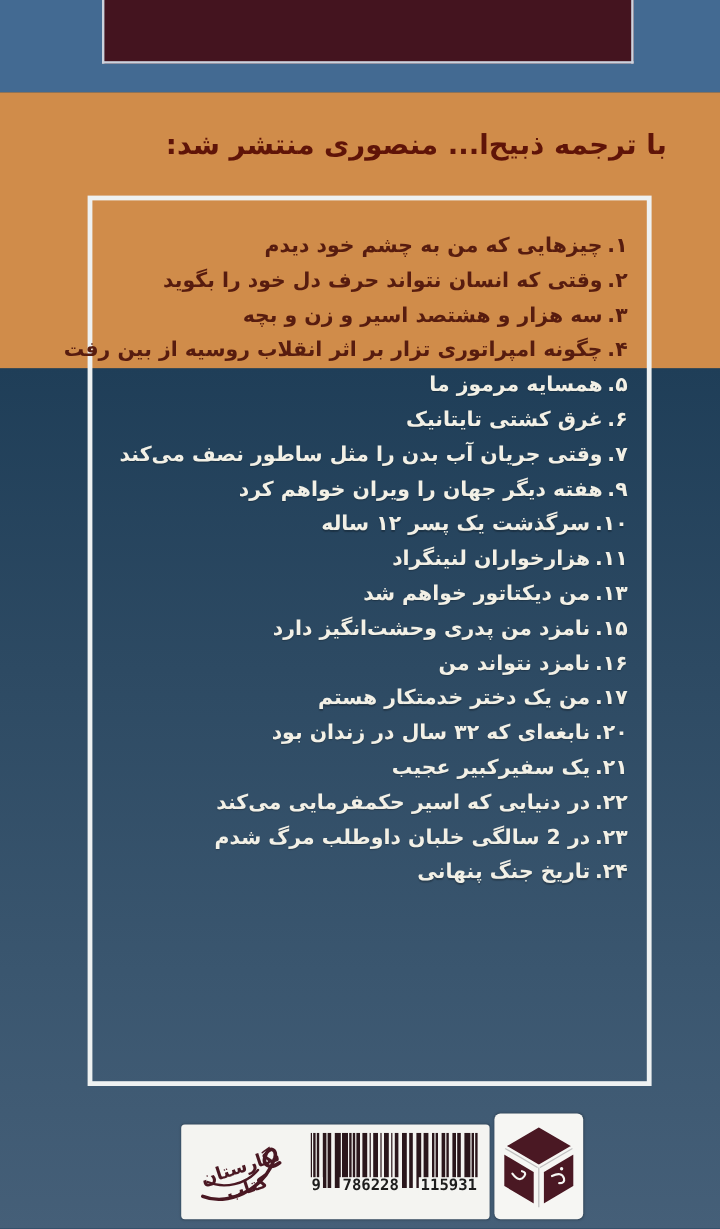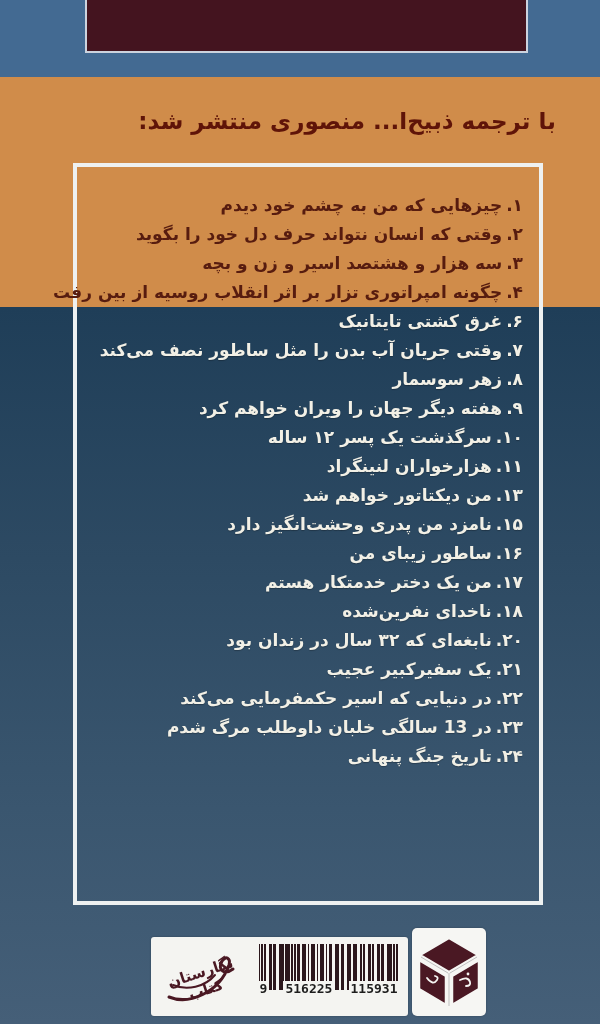--- a/index.html
+++ b/index.html
@@ -88,35 +88,34 @@
 
 <div class="announce" dir="rtl">با ترجمه ذبیح‌ا... منصوری منتشر شد:</div>
 
 <div class="list-panel">
   <ul class="book-list">
 
   <li class="tone-dark"><span>۱.</span><span class="sp"></span><span>چیزهایی که من به چشم خود دیدم</span></li>
       <li class="tone-dark"><span>۲.</span><span class="sp"></span><span>وقتی که انسان نتواند حرف دل خود را بگوید</span></li>
       <li class="tone-dark"><span>۳.</span><span class="sp"></span><span>سه هزار و هشتصد اسیر و زن و بچه</span></li>
       <li class="tone-dark"><span>۴.</span><span class="sp"></span><span>چگونه امپراتوری تزار بر اثر انقلاب روسیه از بین رفت</span></li>
+      <li class="tone-light"><span>۵.</span><span class="sp"></span><span>همسایه مرموز ما</span></li>
       <li class="tone-light"><span>۶.</span><span class="sp"></span><span>غرق کشتی تایتانیک</span></li>
       <li class="tone-light"><span>۷.</span><span class="sp"></span><span>وقتی جریان آب بدن را مثل ساطور نصف می‌کند</span></li>
-      <li class="tone-light"><span>۸.</span><span class="sp"></span><span>زهر سوسمار</span></li>
       <li class="tone-light"><span>۹.</span><span class="sp"></span><span>هفته دیگر جهان را ویران خواهم کرد</span></li>
       <li class="tone-light"><span>۱۰.</span><span class="sp"></span><span>سرگذشت یک پسر ۱۲ ساله</span></li>
       <li class="tone-light"><span>۱۱.</span><span class="sp"></span><span>هزار‌خواران لنینگراد</span></li>
       <li class="tone-light"><span>۱۳.</span><span class="sp"></span><span>من دیکتاتور خواهم شد</span></li>
       <li class="tone-light"><span>۱۵.</span><span class="sp"></span><span>نامزد من پدری وحشت‌انگیز دارد</span></li>
-      <li class="tone-light"><span>۱۶.</span><span class="sp"></span><span>ساطور زیبای من</span></li>
+      <li class="tone-light"><span>۱۶.</span><span class="sp"></span><span>نامزد نتواند من</span></li>
       <li class="tone-light"><span>۱۷.</span><span class="sp"></span><span>من یک دختر خدمتکار هستم</span></li>
-      <li class="tone-light"><span>۱۸.</span><span class="sp"></span><span>ناخدای نفرین‌شده</span></li>
       <li class="tone-light"><span>۲۰.</span><span class="sp"></span><span>نابغه‌ای که ۳۲ سال در زندان بود</span></li>
       <li class="tone-light"><span>۲۱.</span><span class="sp"></span><span>یک سفیرکبیر عجیب</span></li>
       <li class="tone-light"><span>۲۲.</span><span class="sp"></span><span>در دنیایی که اسیر حکمفرمایی می‌کند</span></li>
-      <li class="tone-light"><span>۲۳.</span><span class="sp"></span><span>در 13 سالگی خلبان داوطلب مرگ شدم</span></li>
+      <li class="tone-light"><span>۲۳.</span><span class="sp"></span><span>در 2 سالگی خلبان داوطلب مرگ شدم</span></li>
       <li class="tone-light"><span>۲۴.</span><span class="sp"></span><span>تاریخ جنگ پنهانی</span></li>
     </ul>
 </div>
 
 <div class="barcode-panel">
   <div class="calligraphy">
     <svg width="86" height="70" viewBox="0 0 86 70">
       <path d="M10 52 C 30 60, 60 48, 70 20 C 72 13, 66 10, 63 16 C 58 26, 66 30, 74 24" fill="none" stroke="#4a1823" stroke-width="3" stroke-linecap="round"></path>
       <path d="M14 40 C 28 46, 46 42, 56 30" fill="none" stroke="#4a1823" stroke-width="2" stroke-linecap="round"></path>
     </svg>
@@ -180,21 +179,21 @@
         <span class="gap" style="width: 3px;"></span>
         <span class="bar" style="width: 4.5px;"></span>
         <span class="gap" style="width: 1.5px;"></span>
         <span class="bar" style="width: 1.5px;"></span>
         <span class="gap" style="width: 1.5px;"></span>
         <span class="bar" style="width: 1.5px;"></span>
         <span class="gap" style="width: 1.5px;"></span>
       </div>
     <div class="digits">
       <span>9</span>
-      <span>516225</span>
+      <span>786228</span>
       <span>115931</span>
     </div>
   </div>
 </div>
 
 <div class="cube-card">
   <svg width="66" height="80" viewBox="0 0 66 80">
 
     <polygon points="33,6 62,23 33,40 4,23" fill="#4a1823" stroke="#f6f6f3" stroke-width="2.5"></polygon>
 

